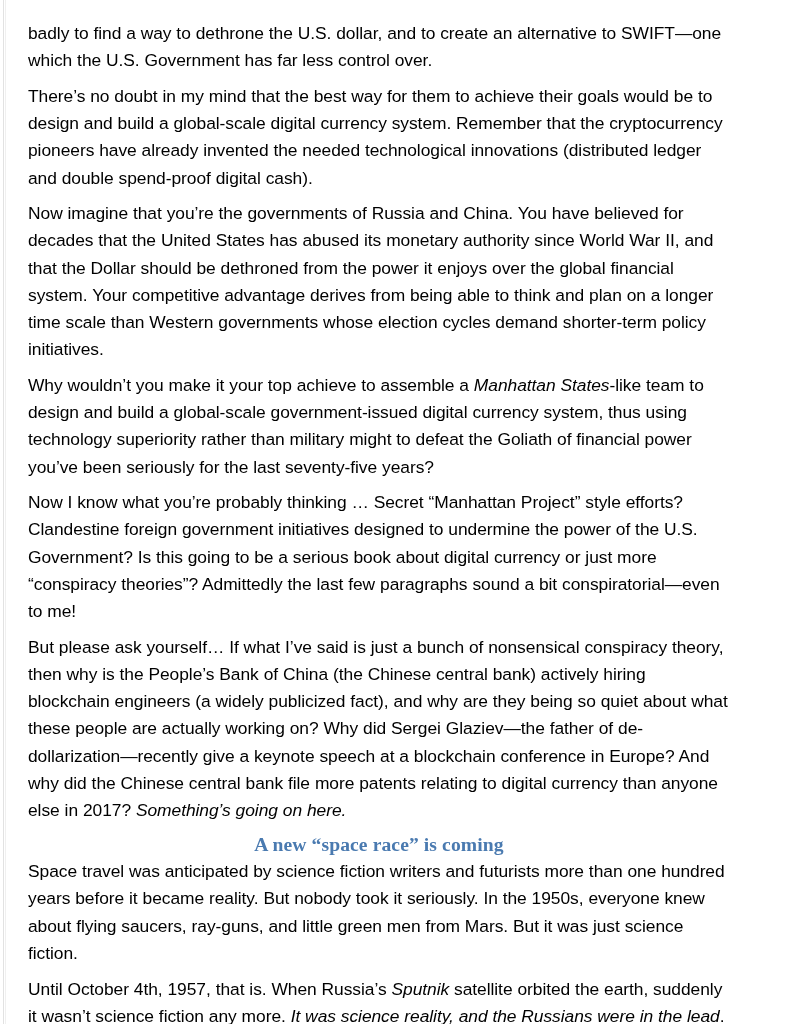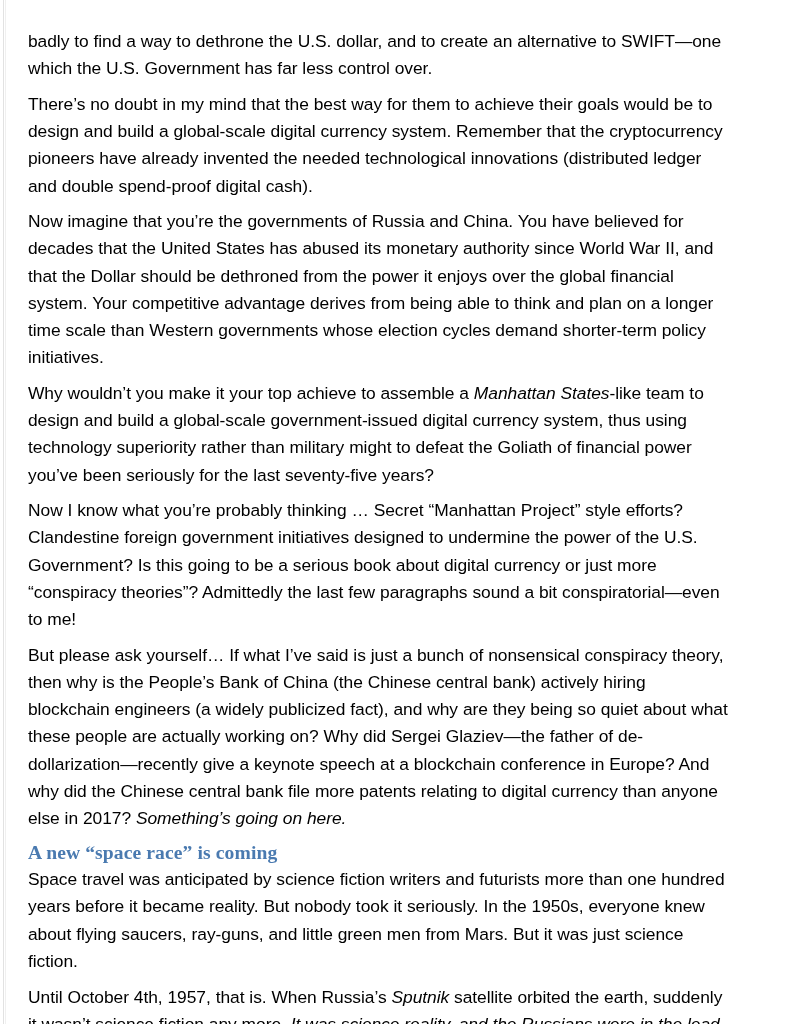--- a/index.html
+++ b/index.html
@@ -32,21 +32,21 @@
     background: #f0f0f0;
   }
 
   .page {
     position: absolute;
     left: 0;
     top: 0;
     width: 780px;
     height: 1024px;
     box-sizing: border-box;
-    padding: 28px 50px 0 28px;
+    padding: 20px 50px 0 28px;
   }
 
   .body-text {
     font-family: "Liberation Sans", sans-serif;
     font-size: 17.4px;
     line-height: 27.2px;
     color: #000000;
     margin: 0 0 8.5px 0;
     text-align: left;
     letter-spacing: -0.05px;
@@ -58,20 +58,21 @@
   }
 
   .section-heading {
     font-family: "Liberation Serif", serif;
     font-weight: bold;
     font-size: 19.6px;
     line-height: 24px;
     color: #4a7ab0;
     margin: 9px 0 1px 0;
     letter-spacing: 0.1px;
+    text-align: center;
   }
 
   em, .italic {
     font-style: italic;
   }
 </style>
 </head>
 <body>
 
 <div class="page-edge-line"></div>

